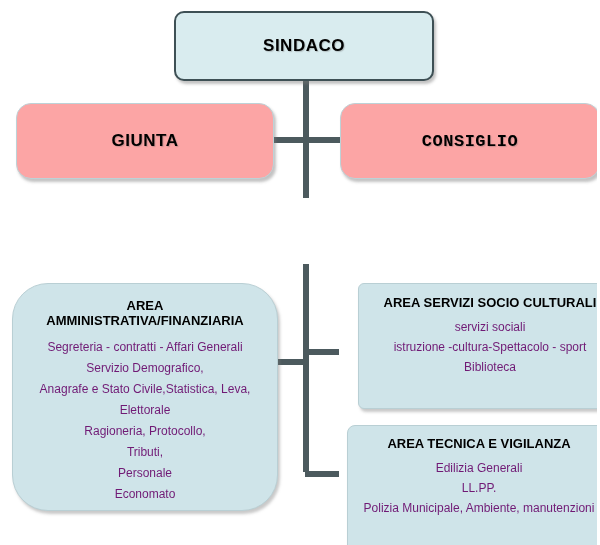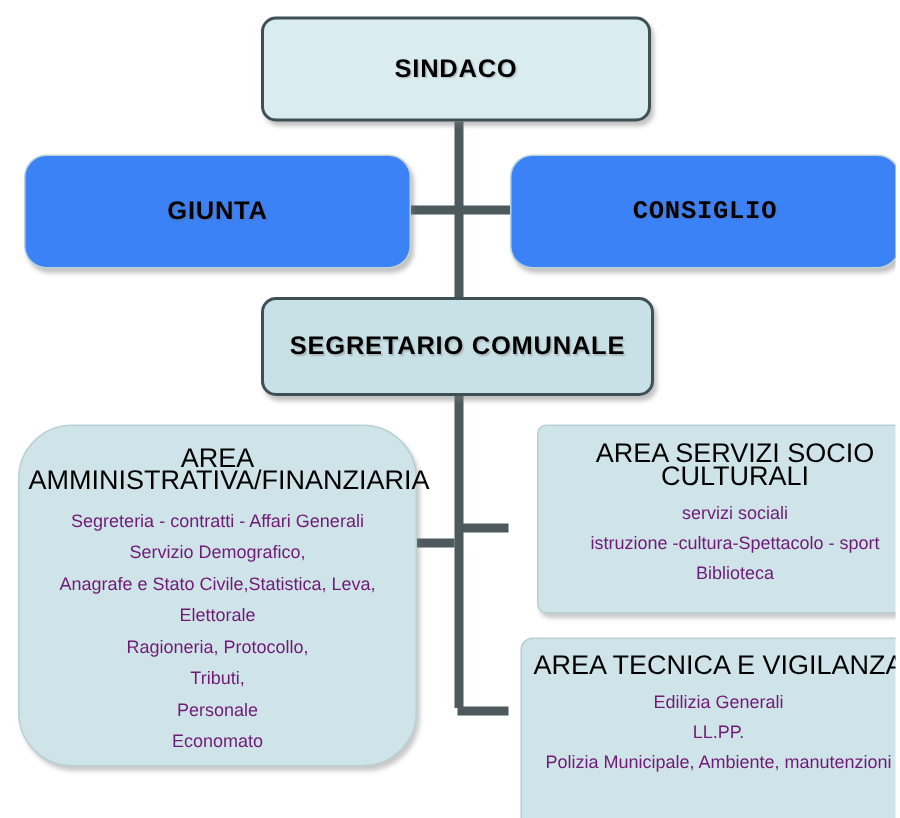--- a/index.html
+++ b/index.html
@@ -10,21 +10,21 @@
   }
   .canvas {
     position: relative;
     width: 600px;
     height: 545px;
     background: #ffffff;
     overflow: hidden;
   }
   .node {
     position: absolute;
-    background: #3b82f6;
+    background: #fca5a5;
     border: 1px solid #bdd2d7;
     box-shadow: 2px 3px 3px rgba(120,120,120,0.45);
     display: flex;
     align-items: center;
     justify-content: center;
     text-align: center;
   }
   .node.bordered {
     border: 2px solid #3e5055;
     background: #d9ecef;
@@ -47,22 +47,22 @@
     position: absolute;
     background: #cfe4e9;
     border: 1px solid #b9cfd4;
     box-shadow: 2px 3px 3px rgba(120,120,120,0.4);
     text-align: center;
   }
   #area-amm     { left: 6px;   top: 277px; width: 266px; height: 228px; border-radius: 36px; padding-top: 11px; }
   #area-servizi { left: 352px; top: 277px; width: 264px; height: 126px; border-radius: 6px; padding-top: 8px; }
   #area-tecnica { left: 341px; top: 419px; width: 264px; height: 150px; border-radius: 8px; padding-top: 7px; }
   .area-title {
-    font-weight: normal;
-    font-size: 18px;
+    font-weight: bold;
+    font-size: 13px;
     line-height: 15px;
     white-space: pre-line;
     color: #000000;
   }
   .area-body {
     margin-top: 3px;
     font-size: 12px;
     line-height: 21px;
     white-space: pre-line;
     color: #701a75;
@@ -97,23 +97,20 @@
   </div>
 
   <div class="node" id="giunta">
     <span class="hdr-label">GIUNTA</span>
   </div>
 
   <div class="node" id="consiglio">
     <span class="hdr-label">CONSIGLIO</span>
   </div>
 
-  <div class="node bordered" id="segretario">
-    <span class="hdr-label">SEGRETARIO COMUNALE</span>
-  </div>
 
   <div class="area" id="area-amm">
     <div class="area-title">AREA
 AMMINISTRATIVA/FINANZIARIA</div>
     <div class="area-body">Segreteria - contratti - Affari Generali
 Servizio Demografico,
 Anagrafe e Stato Civile,Statistica, Leva,
 Elettorale
 Ragioneria, Protocollo,
 Tributi,

